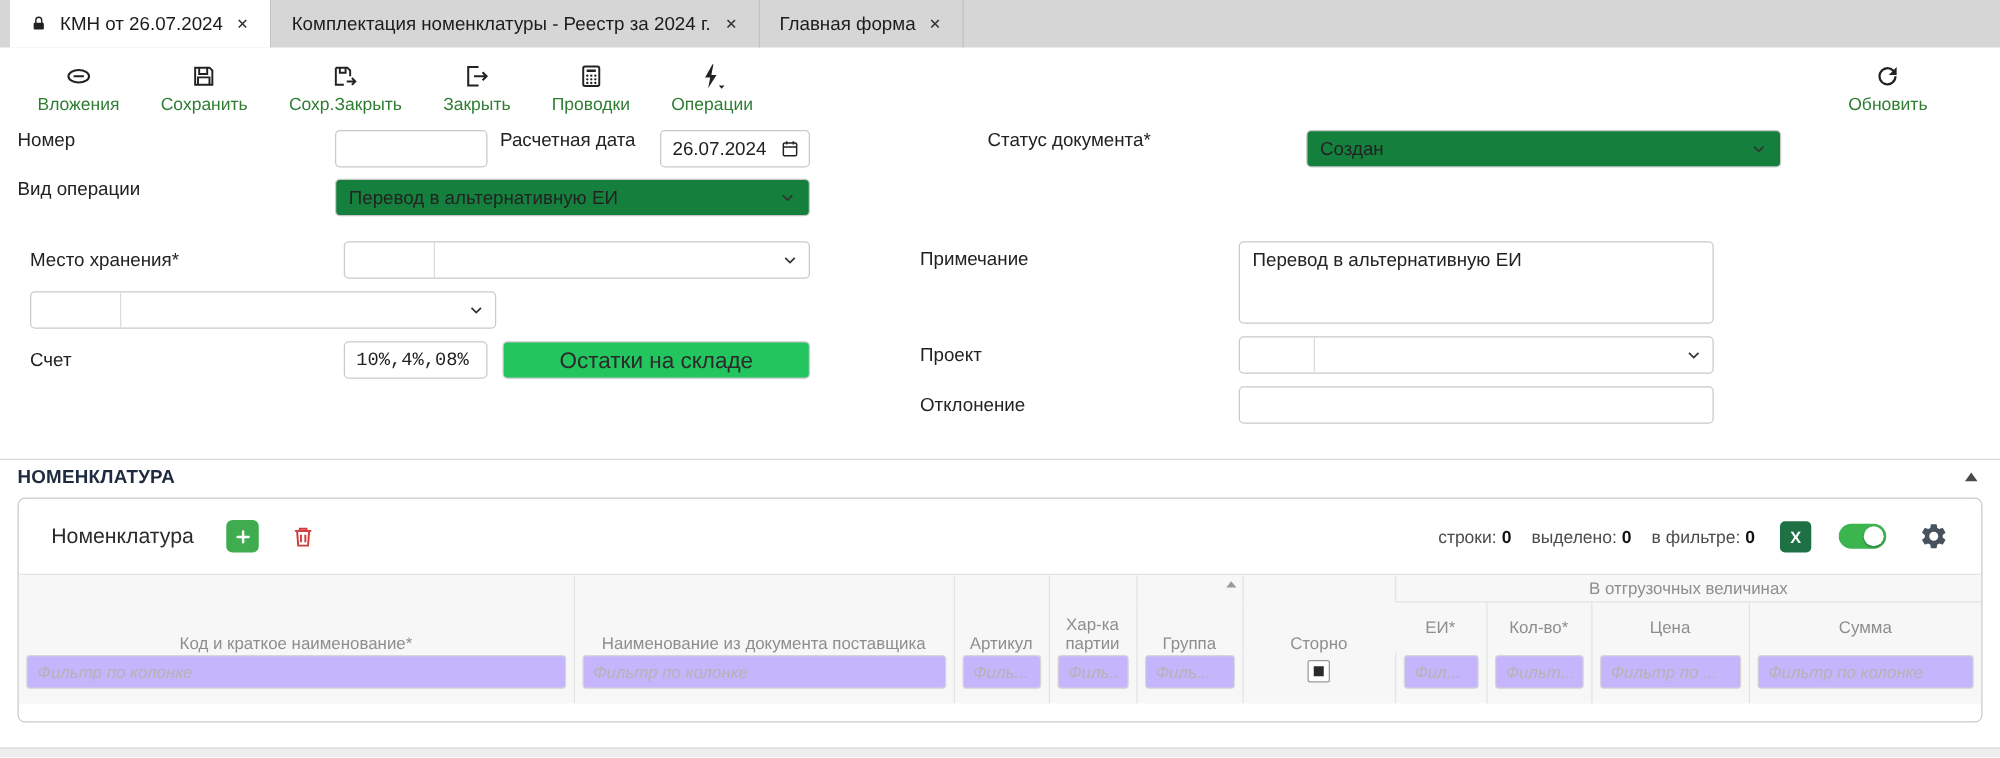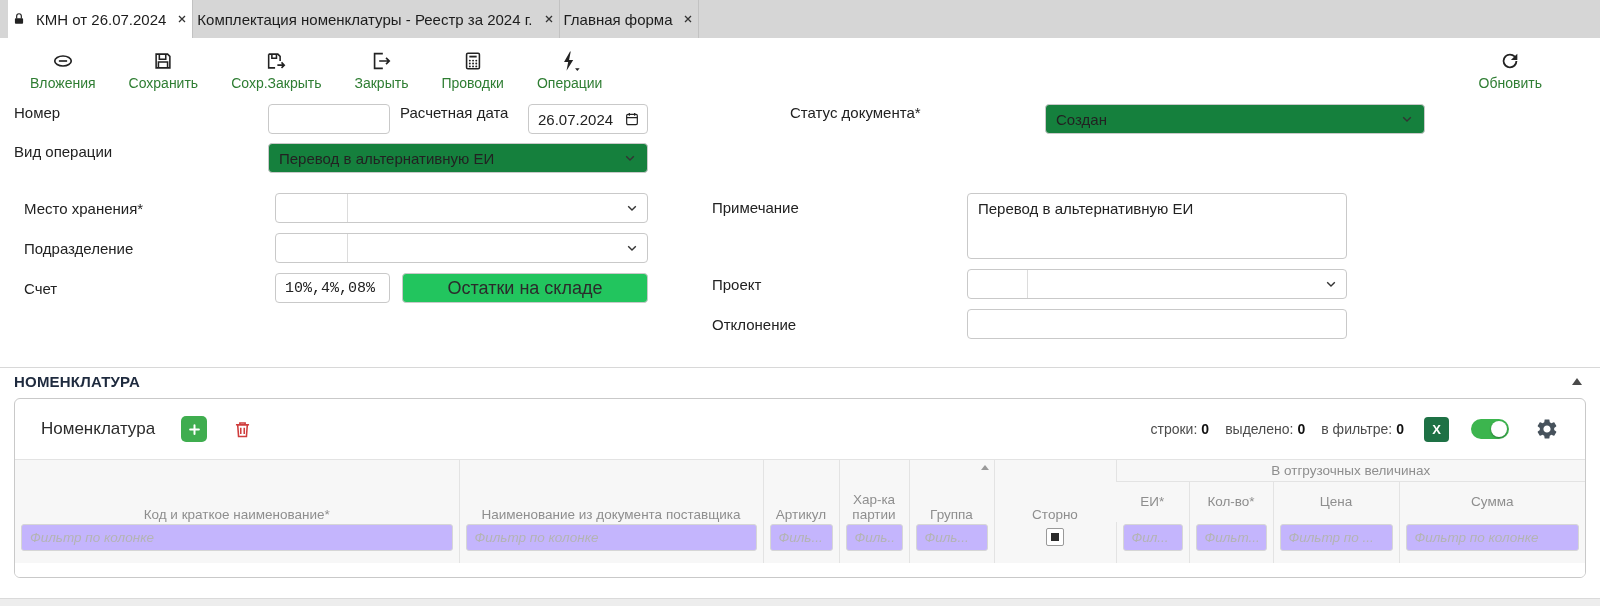--- a/index.html
+++ b/index.html
@@ -1,21 +1,21 @@
 <!DOCTYPE html>
 <html><head>
 <meta charset="utf-8">
 <style>
   *{margin:0;padding:0;box-sizing:border-box}
   html,body{width:1600px;height:606px;overflow:hidden;background:#fff;font-family:"Liberation Sans",sans-serif}
   .app{position:relative;width:1600px;height:606px;display:flex;flex-direction:column;background:#fff}
 
   
   .tabbar{height:38px;background:#d6d6d6;display:flex;align-items:stretch;flex:0 0 auto;padding-left:8px}
-  .tab{display:flex;align-items:center;gap:10px;padding:0 4px;font-size:15px;color:#1c1c1c;border-right:1px solid #c2c2c2;cursor:pointer;white-space:nowrap}
+  .tab{display:flex;align-items:center;gap:10px;padding:0 16px;font-size:15px;color:#1c1c1c;border-right:1px solid #c2c2c2;cursor:pointer;white-space:nowrap}
   .tab.active{background:#fff}
   .icn{display:flex;align-items:center}
   .icn svg{display:block}
 
   
   .toolbar{height:58px;display:flex;align-items:center;padding:7px 58px 0 30px;flex:0 0 auto}
   .tool{display:flex;flex-direction:column;align-items:center;gap:3px;margin-right:33px;cursor:pointer}
   .tlabel{font-size:14px;color:#2e7d32;white-space:nowrap}
   .tool.right{margin:0 0 0 auto}
 
@@ -33,21 +33,21 @@
   
   .section-header{height:28px;border-top:1px solid #d8d8d8;display:flex;align-items:center;padding:0 18px 0 14px;flex:0 0 auto}
   .section-title{font-size:15px;font-weight:700;color:#1e2a3e;letter-spacing:.2px}
   .tri-up{width:0;height:0;border-left:5px solid transparent;border-right:5px solid transparent;border-bottom:7px solid #4a4a4a;margin-left:auto;cursor:pointer}
 
   
   .params-body{padding:8px 0 18px 24px;display:flex;flex:0 0 auto}
   .prow{display:flex;align-items:center;margin-bottom:10px}
   .plabel{width:251px;font-size:15px;color:#222}
   .plabel2{width:255px;font-size:15px;color:#222}
-  .pcol-right{margin-left:64px}
+  .pcol-right{margin-left:88px}
   .split-field{height:30px;border:1px solid #c9c9c9;border-radius:4px;background:#fff;display:flex;align-items:center;cursor:pointer}
   .seg-a{width:72px;height:100%;border-right:1px solid #dcdcdc}
   .seg-b{flex:1}
   .split-field .chev{padding:0 8px;display:flex}
   .btn-stock{height:30px;width:246px;margin-left:12px;background:#22c55e;border:1px solid #c9c9c9;border-radius:4px;font-size:18px;color:#2b2b2b;font-family:inherit;cursor:pointer}
   .note-area{width:380px;height:66px;border:1px solid #c9c9c9;border-radius:4px;padding:6px 10px;font-size:15px;color:#222;background:#fff;cursor:text}
   .prow.top{align-items:flex-start}
   .prow.top .plabel2{padding-top:6px}
 
   
@@ -236,21 +236,20 @@
             <div class="seg-a"></div>
             <div class="seg-b"></div>
             <span class="chev">
               <svg width="14" height="14" viewBox="0 0 24 24" fill="none" stroke="#333" stroke-width="2.4">
                   <path d="M5.5 9l6.5 6.5L18.5 9"></path>
                 </svg>
             </span>
           </div>
         </div>
         <div class="prow">
-          <div class="plabel">Подразделение</div>
           <div class="split-field" style="width:373px">
             <div class="seg-a"></div>
             <div class="seg-b"></div>
             <span class="chev">
               <svg width="14" height="14" viewBox="0 0 24 24" fill="none" stroke="#333" stroke-width="2.4">
                   <path d="M5.5 9l6.5 6.5L18.5 9"></path>
                 </svg>
             </span>
           </div>
         </div>

